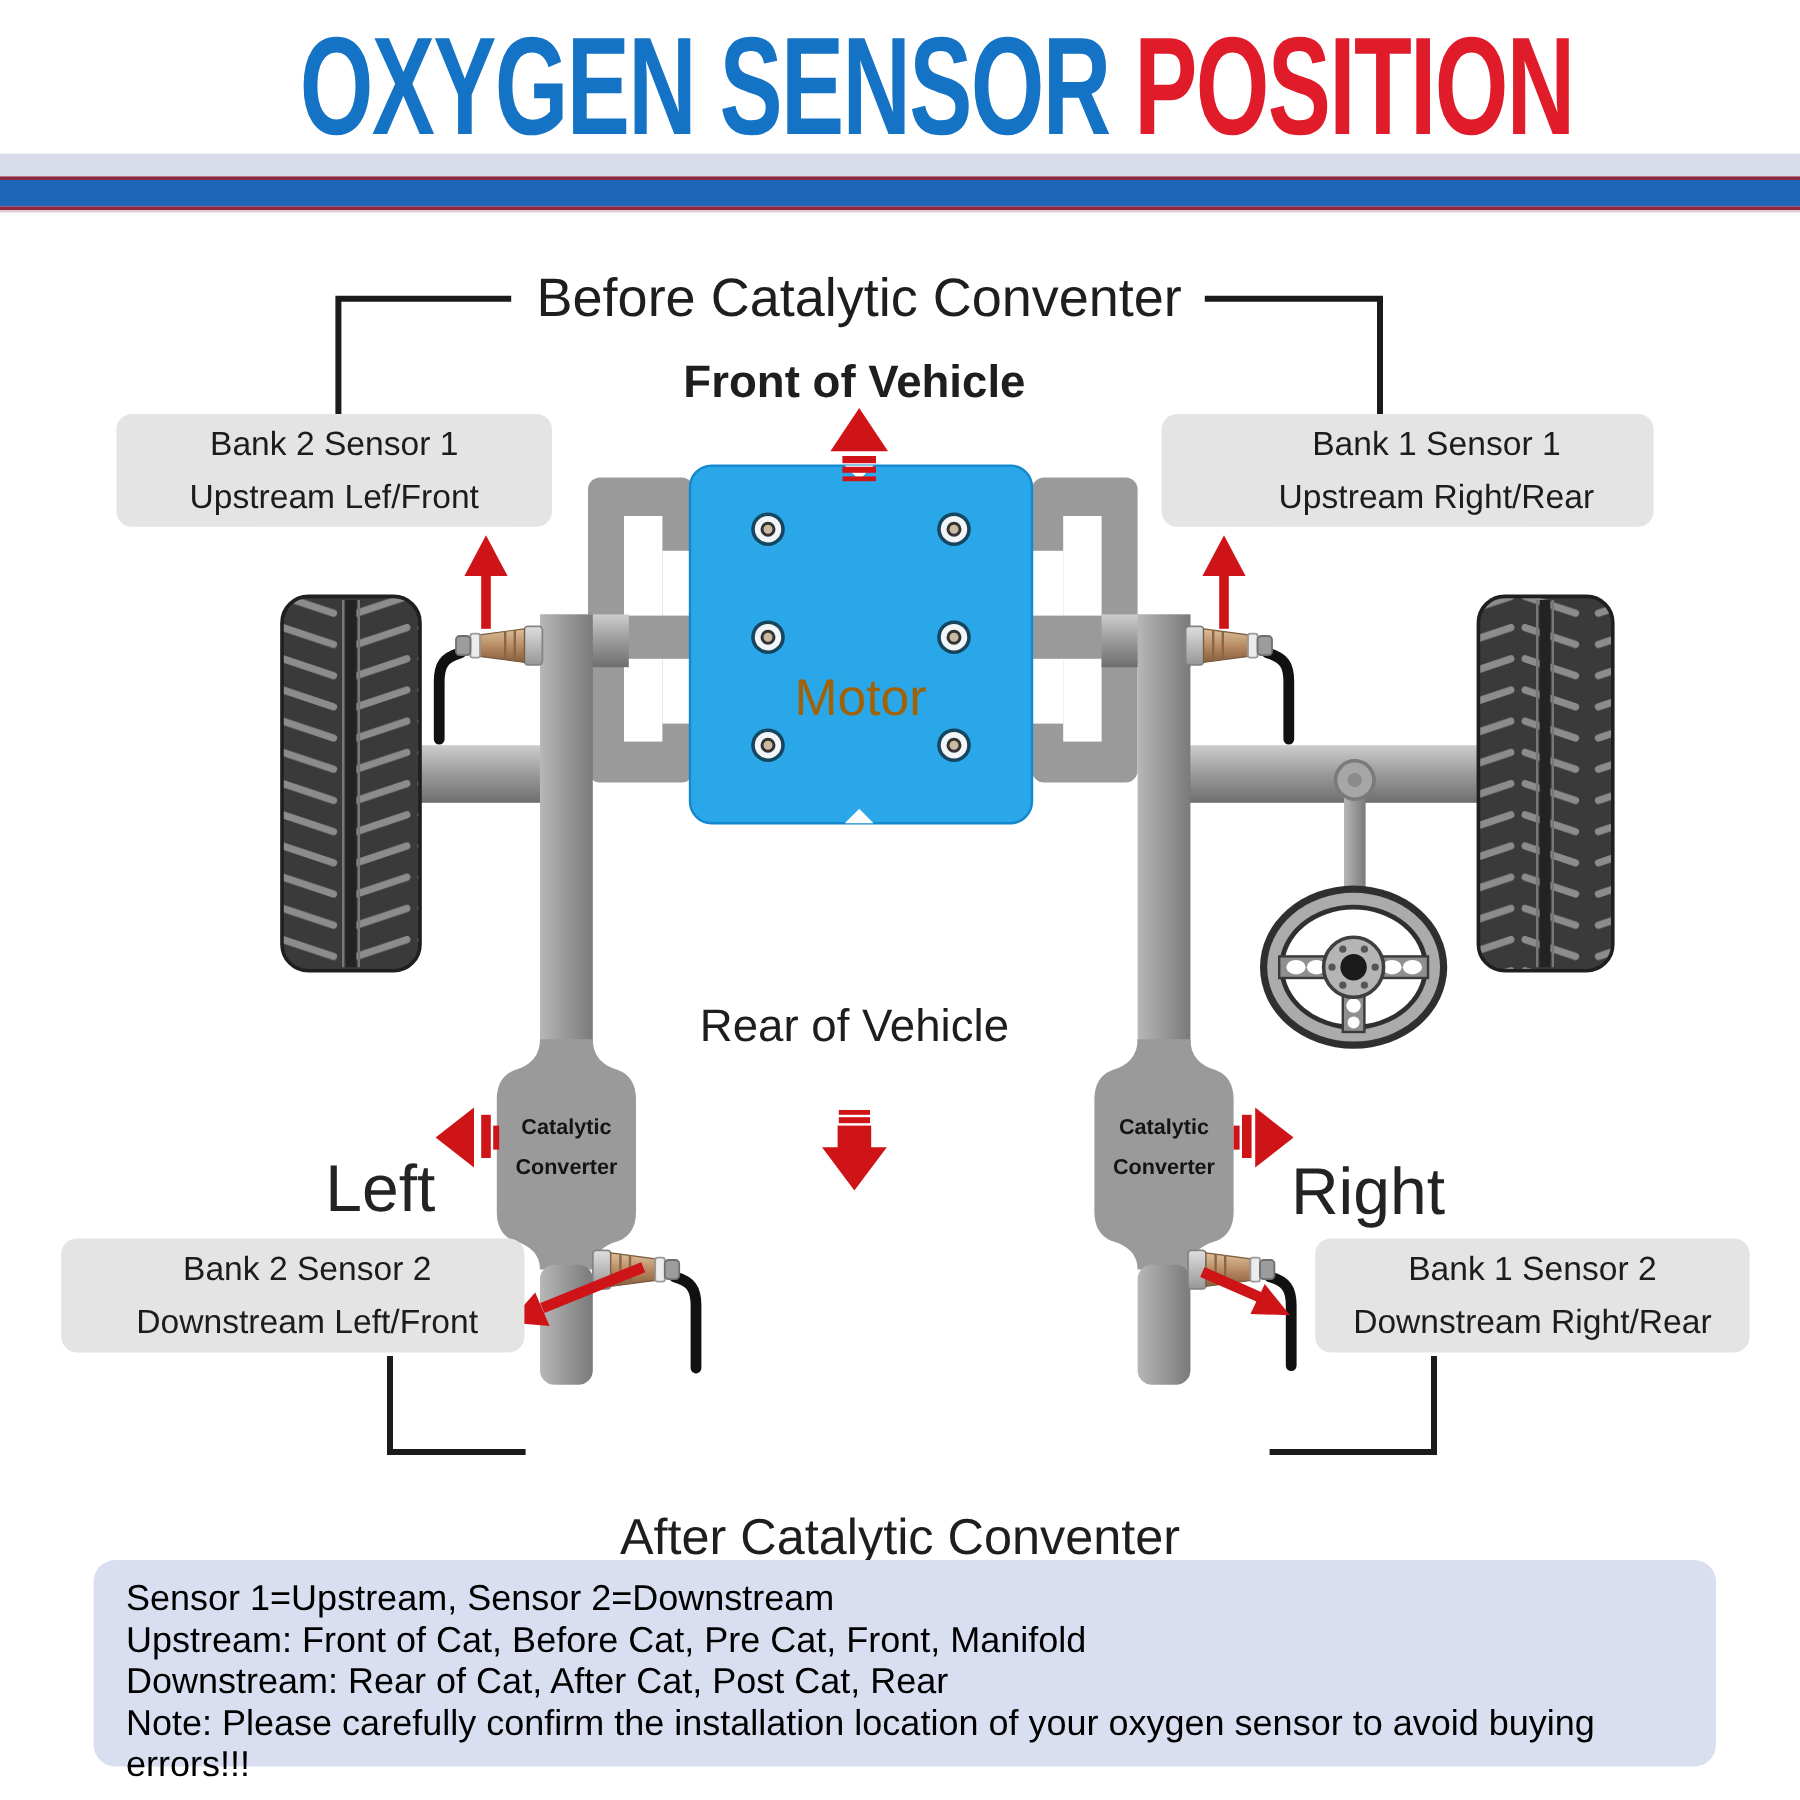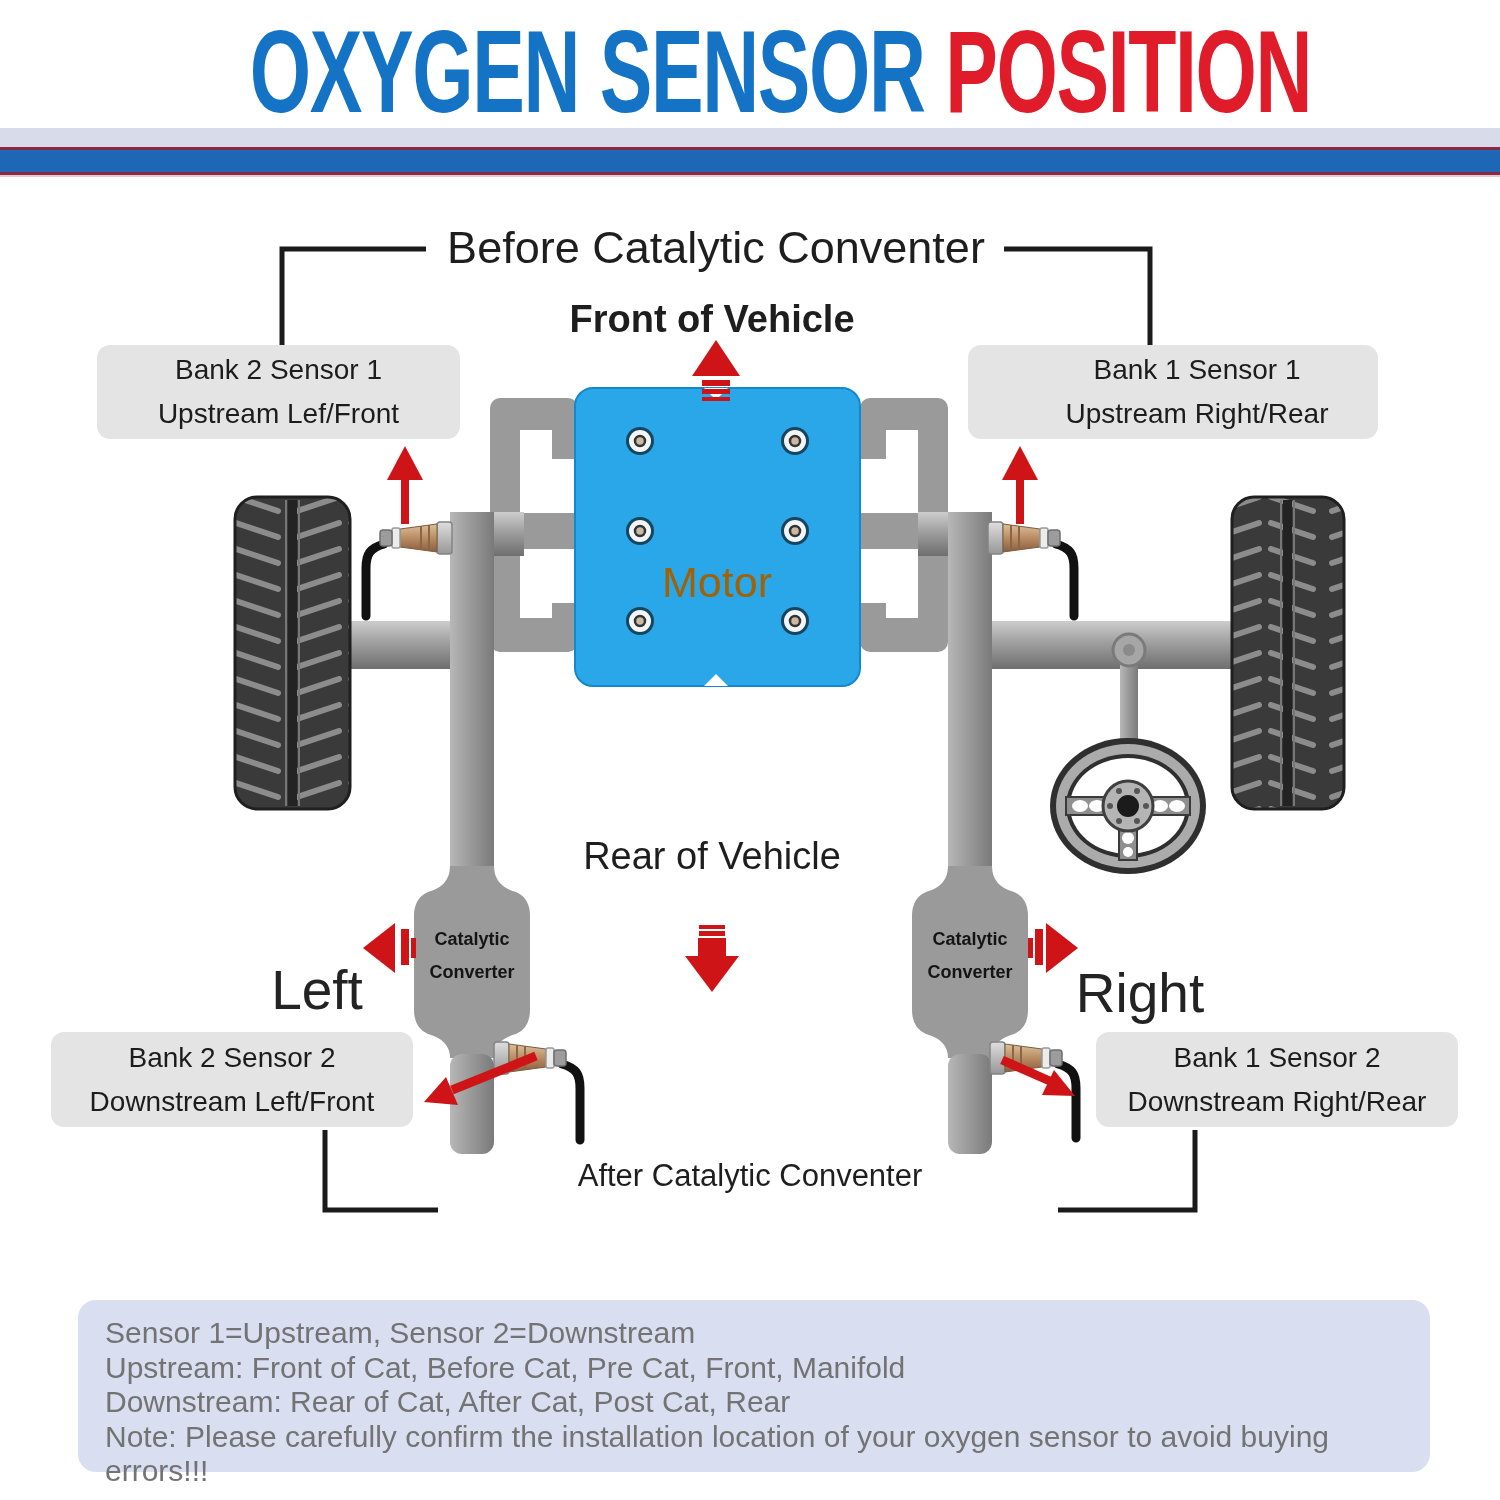--- a/index.html
+++ b/index.html
@@ -15,40 +15,40 @@
   
   .bar{left:0;width:1500px;}
   .bar-light{top:128px;height:19px;background:#d8dbe9;}
   .bar-m1{top:147px;height:3px;background:#8e2740;}
   .bar-blue{top:150px;height:22px;background:#1e67b6;}
   .bar-m2{top:172px;height:3px;background:#8e2740;}
   .bar-pink{top:175px;height:2px;background:#e3c9d3;}
   
   .ctr{transform:translate(-50%,-50%);text-align:center;white-space:nowrap;}
   .before-label{left:716px;top:248px;font-size:45px;}
-  .after-label{left:750px;top:1176px;font-size:31px;}
+  .after-label{left:750px;top:1281px;font-size:42px;}
   .front-label{left:712px;top:319px;font-size:38px;font-weight:700;}
   .rear-label{left:712px;top:856px;font-size:38px;font-weight:400;}
   .side-label{font-size:55px;color:#232323;margin-top:44px;}
   .left-label{left:317px;top:946px;}
   .right-label{left:1140px;top:949px;}
   .motor-label{left:717px;top:534px;font-size:43px;color:#a16207;margin-top:48px;}
   .cat-label{font-size:18px;font-weight:700;line-height:33px;color:#141414;}
   .cat-left{left:472px;top:956px;}
   .cat-right{left:970px;top:956px;}
   
   .sbox{background:#e4e4e4;border-radius:13px;display:flex;flex-direction:column;
         justify-content:center;align-items:center;font-size:28px;line-height:44px;color:#1c1c1c;}
   .sbox1{left:97px;top:345px;width:363px;height:94px;}
   .sbox2{left:968px;top:345px;width:362px;height:94px;padding-left:48px;}
-  .sbox3{left:51px;top:1032px;width:362px;height:95px;}
+  .sbox3{left:51px;top:1032px;width:362px;height:95px;padding-left:24px;}
   .sbox4{left:1096px;top:1032px;width:362px;height:95px;}
   
   .notes{left:78px;top:1300px;width:1352px;height:172px;background:#d9dff0;border-radius:18px;
-         box-sizing:border-box;padding:16px 20px 0 27px;font-size:30px;line-height:34.5px;color:#737373;}
+         box-sizing:border-box;padding:16px 20px 0 27px;font-size:30px;line-height:34.5px;color:#000000;}
   svg{position:absolute;top:0;left:0;}
 </style>
 </head>
 <body>
 
 <div id="stage">
 
   <svg width="1500" height="1500" viewBox="0 0 1500 1500">
     <defs>
       <linearGradient id="gradH" x1="0" y1="0" x2="0" y2="1">

